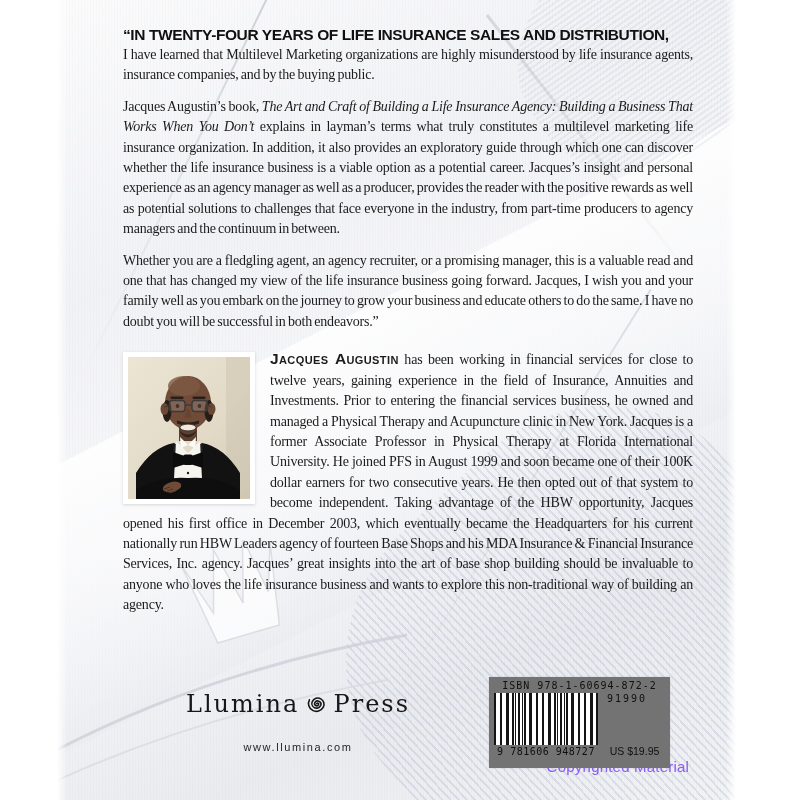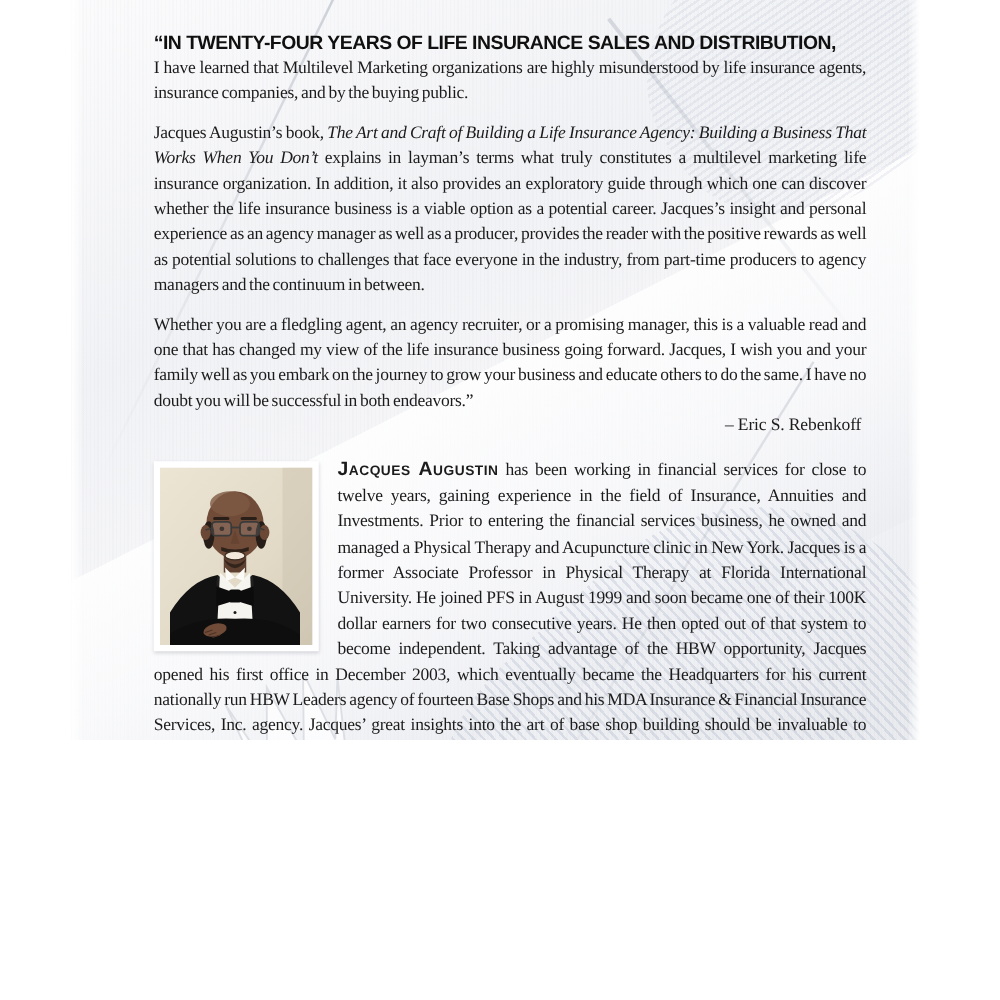--- a/index.html
+++ b/index.html
@@ -1,17 +1,17 @@
 <!DOCTYPE html>
 <html><head>
 <meta charset="utf-8">
 <style>
   * { margin:0; padding:0; box-sizing:border-box; }
   html,body { width:800px; height:800px; background:#ffffff; font-family:"Liberation Serif", serif; }
-  .page { position:relative; width:800px; height:592px; overflow:hidden; background:#ffffff; }
+  .page { position:relative; width:800px; height:800px; overflow:hidden; background:#ffffff; }
 
   
   .cover { position:absolute; left:57px; top:0; width:679px; height:800px; overflow:hidden;
            background: linear-gradient(155deg,#fbfbfc 0%,#f1f2f5 28%,#f8f8fa 52%,#e9ebef 78%,#f2f3f5 100%); }
   .cover .texture { position:absolute; inset:0;
            background: repeating-linear-gradient(90deg, rgba(60,70,90,0.02) 0 1px, transparent 1px 3px); }
   .fold { position:absolute; background:linear-gradient(to bottom, rgba(200,204,212,.9), rgba(200,204,212,0)); }
   .fold-1 { left:118px; top:-30px; width:2px; height:430px; transform:rotate(26deg); }
   .fold-2 { left:530px; top:-20px; width:3px; height:330px; transform:rotate(-38deg); opacity:.8; }
   .fold-3 { left:455px; top:250px; width:2px; height:520px; transform:rotate(32deg); opacity:.7; }
@@ -102,21 +102,20 @@
     </svg>
     <div class="edge-l"></div>
     <div class="edge-r"></div>
   </div>
 
   <div class="col">
     <div class="q-heading">“IN TWENTY-FOUR YEARS OF LIFE INSURANCE SALES AND DISTRIBUTION,</div>
     <p>I have learned that Multilevel Marketing organizations are highly misunderstood by life insurance agents, insurance companies, and by the buying public.</p>
     <p class="para"><span>Jacques Augustin’s book, </span><span class="book-title">The Art and Craft of Building a Life Insurance Agency: Building a Business That Works When You Don’t</span><span> explains in layman’s terms what truly constitutes a multilevel marketing life insurance organization.  In addition, it also provides an exploratory guide through which one can discover whether the life insurance business is a viable option as a potential career. Jacques’s insight and personal experience as an agency manager as well as a producer, provides the reader with the positive rewards as well as potential solutions to challenges that face everyone in the industry, from part-time producers to agency managers and the continuum in between.</span></p>
     <p class="para">Whether you are a fledgling agent, an agency recruiter, or a promising manager, this is a valuable read and one that has changed my view of the life insurance business going forward. Jacques, I wish you and your family well as you embark on the journey to grow your business and educate others to do the same. I have no doubt you will be successful in both endeavors.”</p>
-    <div class="attribution">– Eric S. Rebenkoff</div>
 
     <div class="bio">
       <div class="photo-frame">
         <svg width="122" height="142" viewBox="0 0 122 142">
           <defs>
             <linearGradient id="pbg" x1="0" y1="0" x2="1" y2="1">
               <stop offset="0" stop-color="#ece5d4"></stop>
               <stop offset=".6" stop-color="#e2dac7"></stop>
               <stop offset="1" stop-color="#d4ccb8"></stop>
             </linearGradient>
@@ -163,20 +162,27 @@
           <ellipse cx="44" cy="130" rx="9.5" ry="5" fill="#6f4b38" transform="rotate(-14 44 130)"></ellipse>
           <path d="M36 132 l6 -2 M39 134 l6 -2 M42 136 l6 -2" stroke="#4d3325" stroke-width="1" fill="none"></path>
         </svg>
       </div>
       <p><span class="bio-name">Jacques Augustin</span><span> has been working in financial services for close to twelve years, gaining experience in the field of Insurance, Annuities and Investments.  Prior to entering the financial services business, he owned and managed a Physical Therapy and Acupuncture clinic in New York. Jacques is a former Associate Professor in Physical Therapy at Florida International University. He joined PFS in August 1999 and soon became one of their 100K dollar earners for two consecutive years. He then opted out of that system to become independent. Taking advantage of the HBW opportunity, Jacques opened his first office in December 2003, which eventually became the Headquarters for his current nationally run HBW Leaders agency of fourteen Base Shops and his MDA Insurance &amp; Financial Insurance Services, Inc. agency.  Jacques’ great insights into the art of base shop building should be invaluable to anyone who loves the life insurance business and wants to explore this non-traditional way of building an agency.</span></p>
     </div>
 
   </div>
 
   <div class="publisher">
+    <div class="logo-row">
+      <span>Llumina</span>
+      <svg width="34" height="32" viewBox="0 0 40 38">
+        <path d="M21 18 a1.6 1.6 0 0 1 3.2 0 a3.2 3.2 0 0 1 -6.4 0 a4.9 4.9 0 0 1 9.8 0 a7 7 0 0 1 -14 0 a9.4 9.4 0 0 1 18.8 0 a12 12 0 0 1 -24 0" fill="none" stroke="#141414" stroke-width="2.4" stroke-linecap="round" transform="rotate(28 20 18)"></path>
+      </svg>
+      <span>Press</span>
+    </div>
     <div class="pub-url">www.llumina.com</div>
   </div>
 
   <div class="barcode-box">
     <div class="isbn-line">ISBN 978-1-60694-872-2</div>
     <div class="bars-row">
       <div class="bars-main"></div>
       <div class="addon">
         <div class="addon-num">91990</div>
         <div class="bars-addon"></div>

